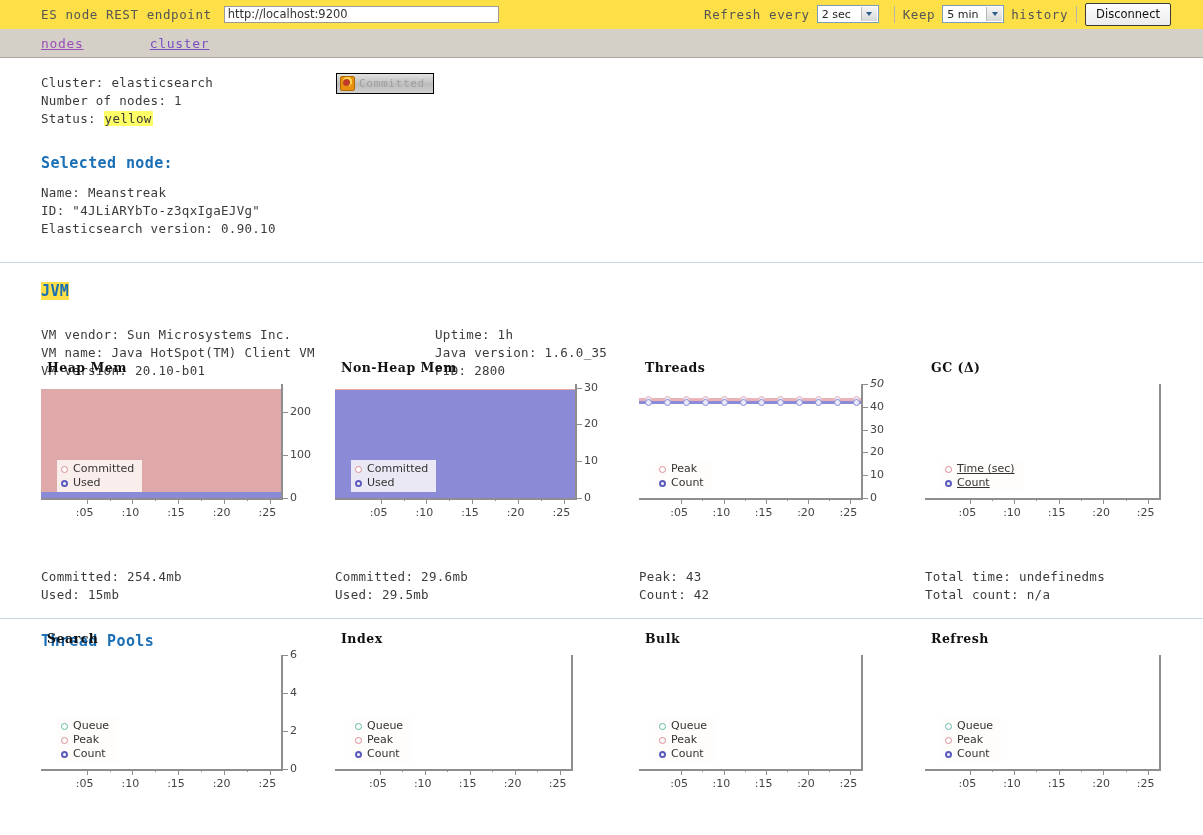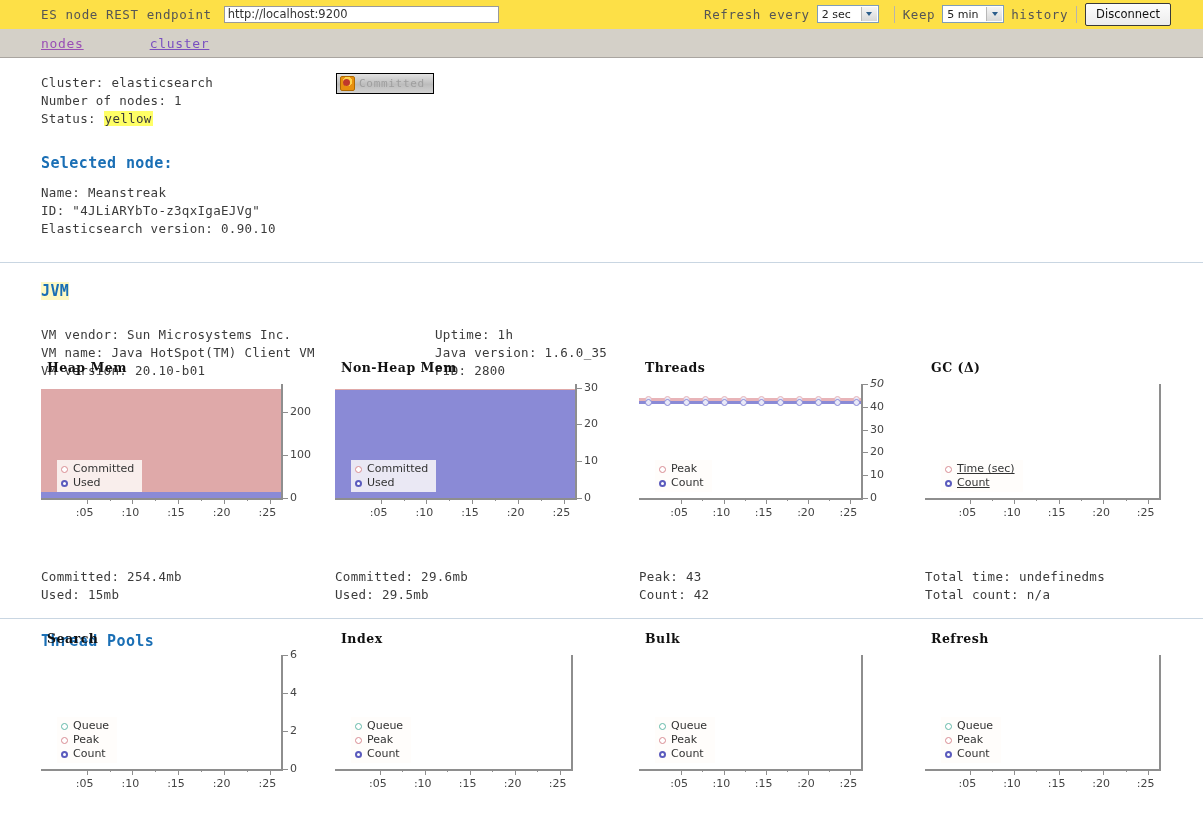--- a/index.html
+++ b/index.html
@@ -189,21 +189,21 @@
 
   <h2 class="sect" style="position:absolute;left:41px;top:96px;">Selected node:</h2>
   <div style="position:absolute;left:41px;top:126px;">
     <div class="kv">Name: Meanstreak</div>
     <div class="kv">ID: "4JLiARYbTo-z3qxIgaEJVg"</div>
     <div class="kv">Elasticsearch version: 0.90.10</div>
   </div>
 
   <div class="hr" style="position:absolute;left:0;top:204px;"></div>
 
-  <h2 class="sect" style="position:absolute;left:41px;top:224px;"><span style="background:#fef9c3;">JVM</span></h2>
+  <h2 class="sect" style="position:absolute;left:41px;top:224px;"><span style="background:#fde047;">JVM</span></h2>
 
   <div style="position:absolute;left:41px;top:268px;">
     <div class="kv">VM vendor: Sun Microsystems Inc.</div>
     <div class="kv">VM name: Java HotSpot(TM) Client VM</div>
     <div class="kv">VM version: 20.10-b01</div>
   </div>
   <div style="position:absolute;left:435px;top:268px;">
     <div class="kv">Uptime: 1h</div>
     <div class="kv">Java version: 1.6.0_35</div>
     <div class="kv">PID: 2800</div>

